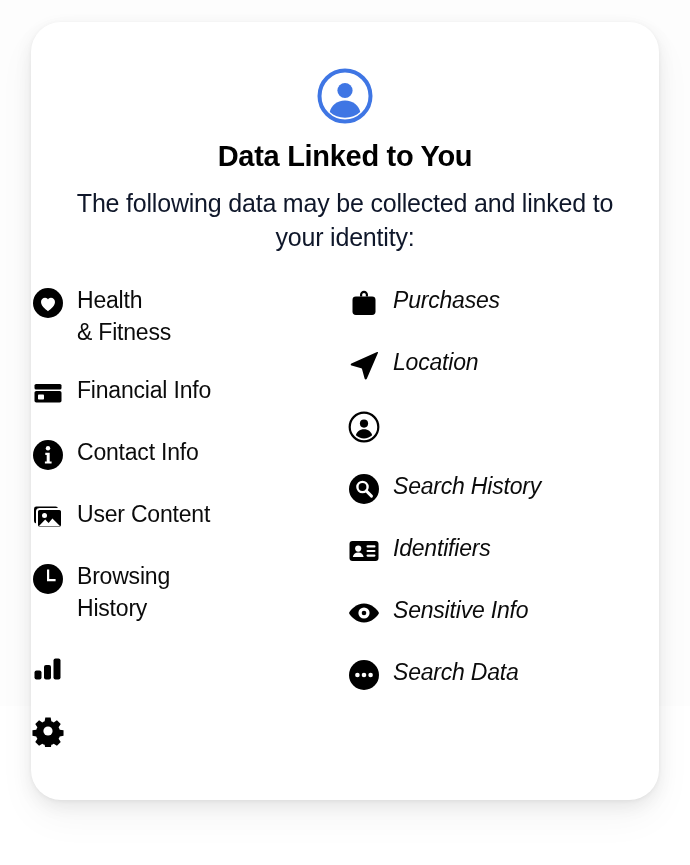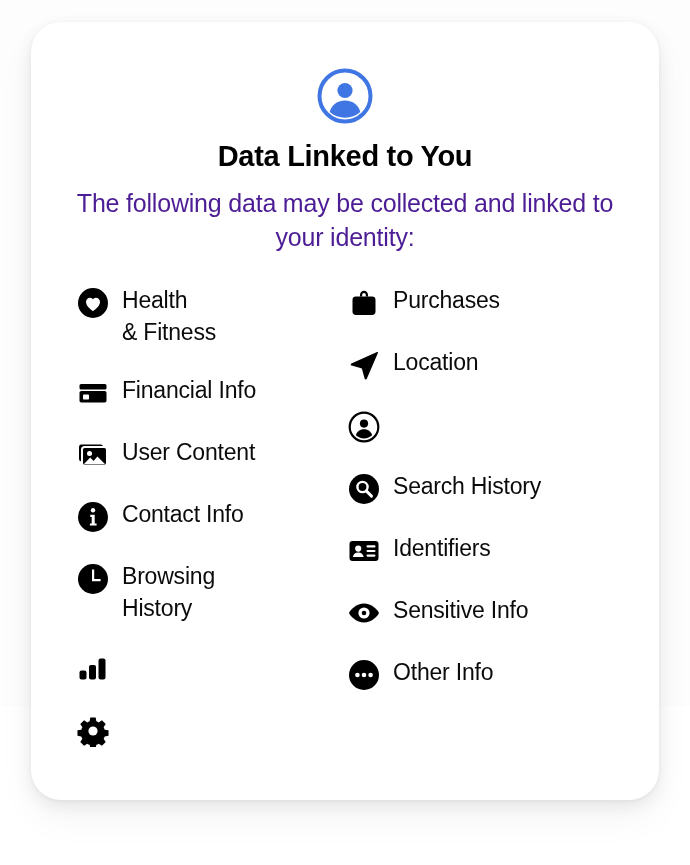--- a/index.html
+++ b/index.html
@@ -55,47 +55,47 @@
     color: #000000;
     letter-spacing: -0.3px;
     line-height: 1.1;
   }
 
   .card-subtitle {
     margin: 13px auto 0 auto;
     width: 560px;
     font-size: 25px;
     font-weight: 400;
-    color: #4c1d95;
+    color: #0f172a;
     line-height: 1.36;
     letter-spacing: -0.2px;
   }
 
   .columns {
     position: absolute;
     left: 0;
     top: 262px;
     width: 628px;
     display: flex;
   }
 
   .column {
     position: relative;
   }
 
   .column-left {
     width: 300px;
-    padding-left: 45px;
     box-sizing: border-box;
   }
 
   .column-right {
     width: 328px;
     padding-left: 16px;
     box-sizing: border-box;
+    font-style: italic;
   }
 
   .data-item {
     display: flex;
     align-items: flex-start;
     margin-bottom: 26px;
   }
 
   .column-right .data-item {
     margin-bottom: 26px;
@@ -165,38 +165,38 @@
               <rect x="2.5" y="14" width="27" height="11.5" rx="1.8" fill="#000"></rect>
               <rect x="6" y="17.5" width="6" height="5" rx="0.8" fill="#fff"></rect>
             </svg>
           </span>
           <span class="item-label">Financial Info</span>
         </div>
 
         <div class="data-item">
           <span class="item-icon">
             <svg width="32" height="32" viewBox="0 0 32 32">
+              <circle cx="16" cy="16" r="15" fill="#000"></circle>
+              <circle cx="16" cy="9.3" r="2.2" fill="#fff"></circle>
+              <path d="M13.3 13.8h4.4v8.6h1.9v2.1h-6.7v-2.1h1.8v-6.5h-1.4z" fill="#fff"></path>
+            </svg>
+          </span>
+          <span class="item-label">Contact Info</span>
+        </div>
+
+        <div class="data-item">
+          <span class="item-icon">
+            <svg width="32" height="32" viewBox="0 0 32 32">
               <rect x="2" y="5.5" width="24" height="17" rx="2.4" fill="#000"></rect>
               <rect x="5" y="8" width="25" height="18.5" rx="2.6" fill="#000" stroke="#fff" stroke-width="2"></rect>
               <circle cx="12.5" cy="14.5" r="2.5" fill="#fff"></circle>
               <path d="M7 25l6.2-6.6 3.4 3.6 3.8-4.6L28 25z" fill="#fff"></path>
             </svg>
           </span>
           <span class="item-label">User Content</span>
-        </div>
-
-        <div class="data-item">
-          <span class="item-icon">
-            <svg width="32" height="32" viewBox="0 0 32 32">
-              <circle cx="16" cy="16" r="15" fill="#000"></circle>
-              <circle cx="16" cy="9.3" r="2.2" fill="#fff"></circle>
-              <path d="M13.3 13.8h4.4v8.6h1.9v2.1h-6.7v-2.1h1.8v-6.5h-1.4z" fill="#fff"></path>
-            </svg>
-          </span>
-          <span class="item-label">Contact Info</span>
         </div>
 
         <div class="data-item">
           <span class="item-icon">
             <svg width="32" height="32" viewBox="0 0 32 32">
               <circle cx="16" cy="16" r="15" fill="#000"></circle>
               <path d="M15 6.6h2.2V16h6.4v2.2H15z" fill="#fff"></path>
             </svg>
           </span>
           <span class="item-label">Browsing
@@ -293,20 +293,20 @@
 
         <div class="data-item">
           <span class="item-icon">
             <svg width="32" height="32" viewBox="0 0 32 32">
               <circle cx="16" cy="16" r="15" fill="#000"></circle>
               <circle cx="9.4" cy="16" r="2.3" fill="#fff"></circle>
               <circle cx="16" cy="16" r="2.3" fill="#fff"></circle>
               <circle cx="22.6" cy="16" r="2.3" fill="#fff"></circle>
             </svg>
           </span>
-          <span class="item-label">Other Info</span>
+          <span class="item-label">Search Data</span>
         </div>
 
       </div>
 
     </div>
   </div>
 </div>
 
 </body></html>

